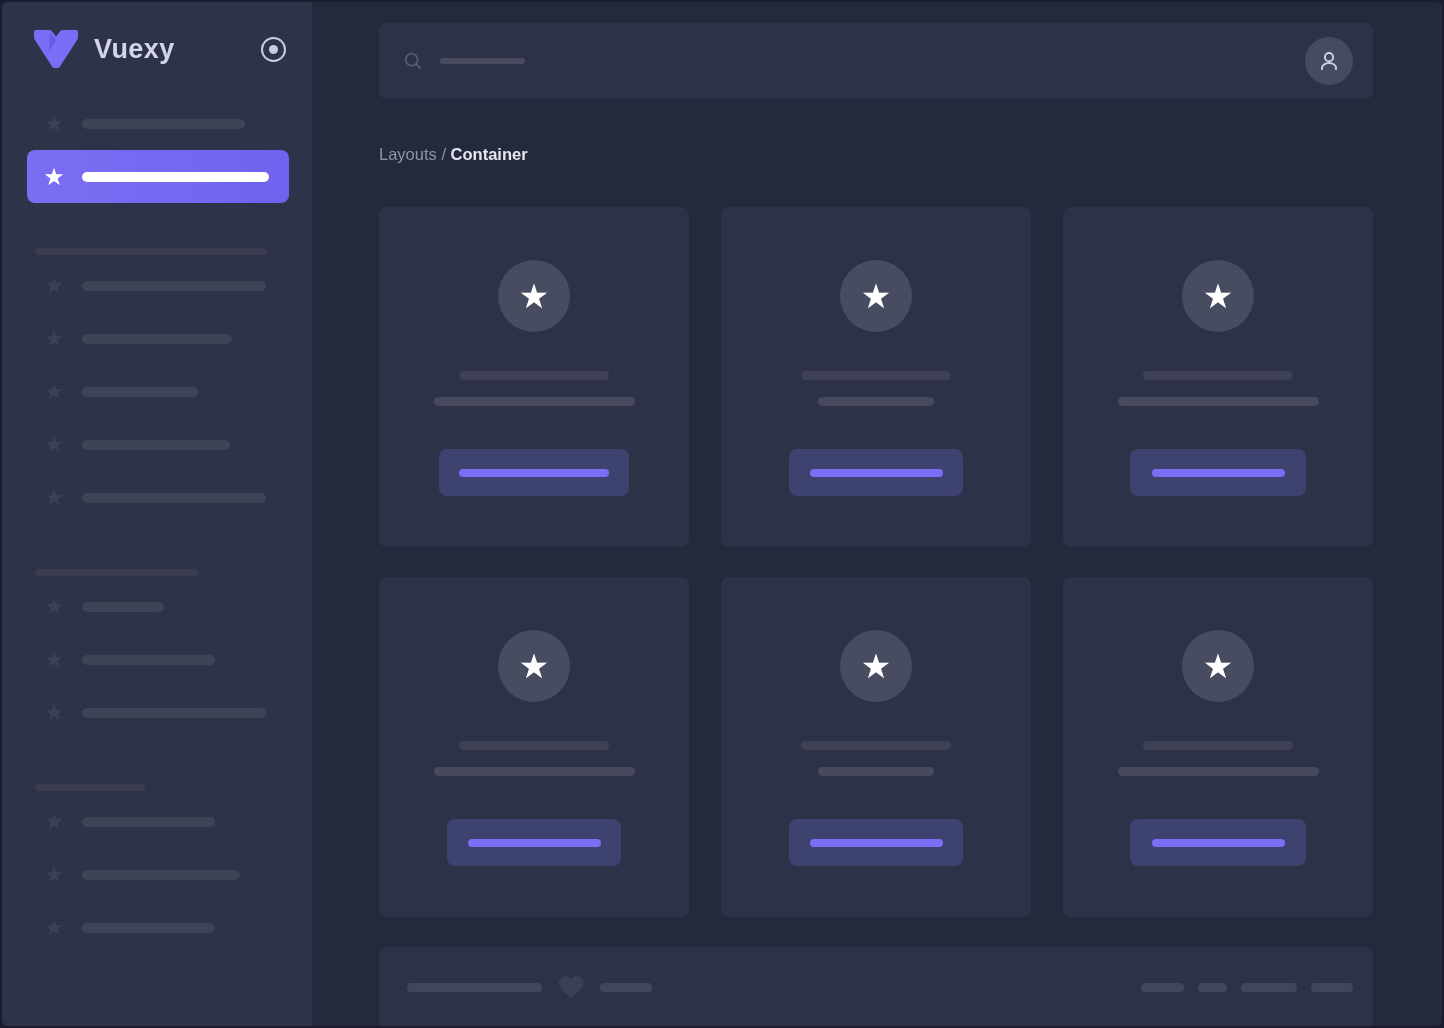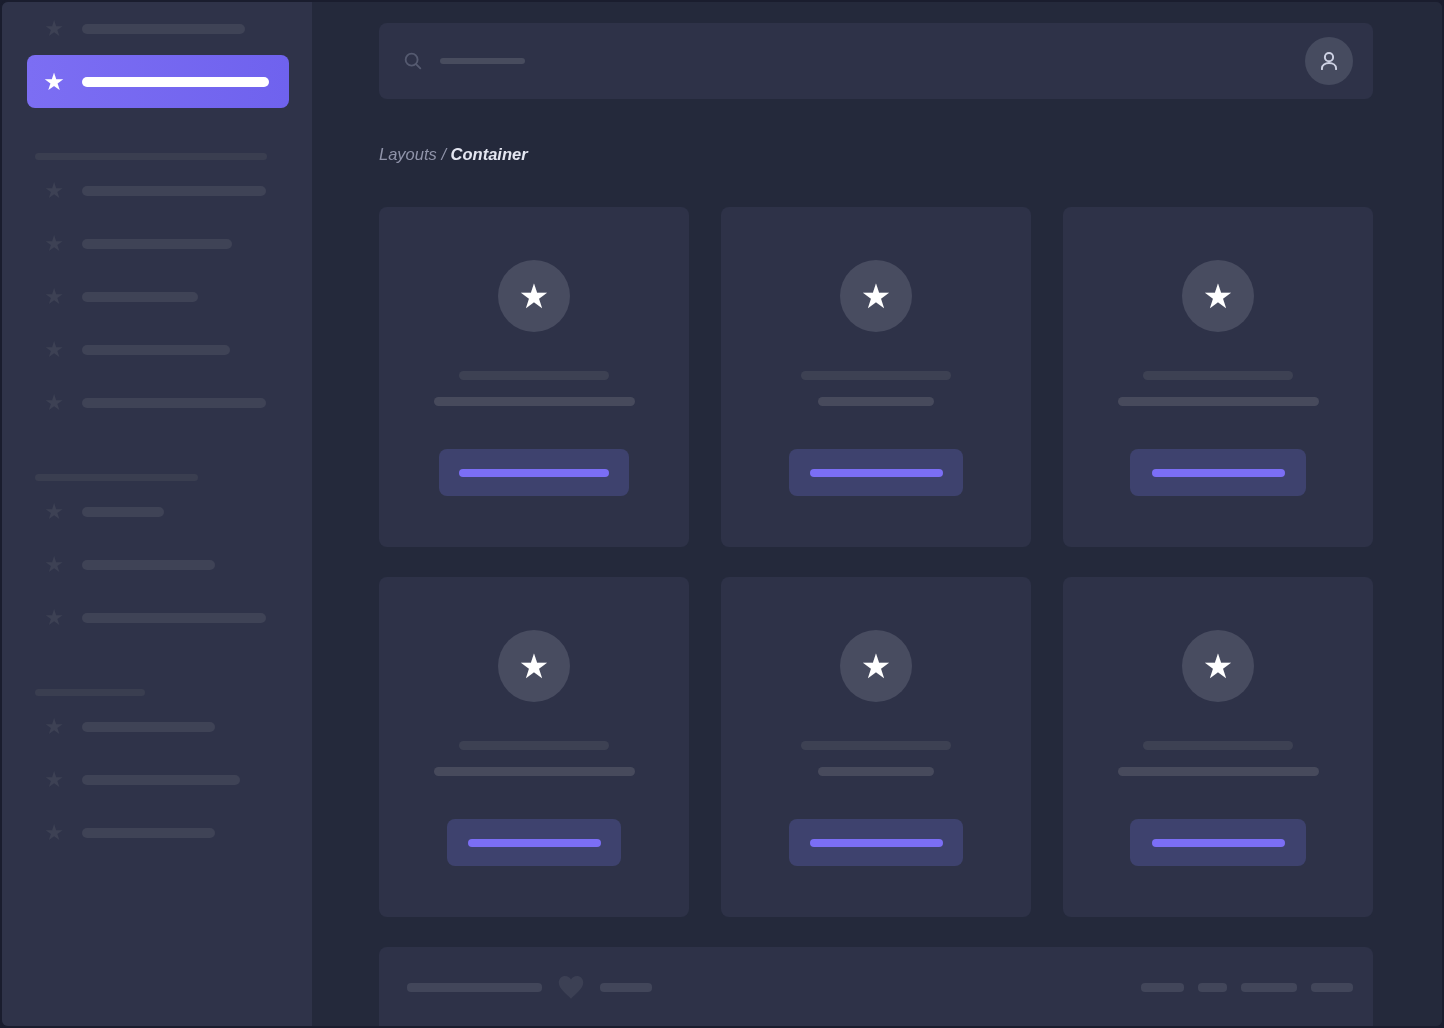--- a/index.html
+++ b/index.html
@@ -26,21 +26,21 @@
   .menu-item.active .star { color:#ffffff; font-size:24px; }
   .menu-item.active .skeleton-bar { background:#ffffff; }
   .menu-divider { margin:45px 0 4px 33px; height:7px; border-radius:4px; background:#3a3e50; }
   
   .main { flex:1; height:100%; background:#24293b; padding:21px 69px 0 67px; overflow:hidden; }
   .searchbar { height:76px; border-radius:8px; background:#2e3248; display:flex; align-items:center;
     padding:0 20px 0 23px; }
   .search-ph { width:85px; height:6px; border-radius:3px; background:#484c5e; margin-left:16px; }
   .avatar { margin-left:auto; width:48px; height:48px; border-radius:50%; background:#464b5f;
     display:flex; align-items:center; justify-content:center; cursor:pointer; }
-  .breadcrumb { margin-top:46px; font-size:16.5px; color:#8f93a9;font-style:italic; }
+  .breadcrumb { margin-top:46px; font-size:16.5px; color:#8f93a9; }
   .breadcrumb .current { color:#e4e6f1; font-weight:700; }
   .grid { margin-top:43px; display:grid; grid-template-columns:repeat(3,1fr); gap:30px 32px; }
   .card { height:340px; border-radius:8px; background:#2e3248; display:flex; flex-direction:column; align-items:center; }
   .card-avatar { margin-top:53px; width:72px; height:72px; border-radius:50%; background:#484c60;
     display:flex; align-items:center; justify-content:center; }
   .card-star { color:#ffffff; font-size:34px; line-height:1; }
   .bar { height:9px; border-radius:5px; }
   .bar1 { margin-top:39px; background:#3d4153; }
   .bar2 { margin-top:17px; background:#474a5c; }
   .card-button { margin-top:43px; height:47px; border-radius:8px; background:#3e426e;
@@ -52,20 +52,30 @@
   .f-bar { height:9px; border-radius:4px; background:#42465a; }
   .heart { margin:0 14px; width:30px; height:30px; display:flex; align-items:center; justify-content:center; }
   .footer-right { margin-left:auto; display:flex; align-items:center; gap:14px; }
 </style>
 </head>
 <body>
 
 <div class="screen">
 
   <aside class="sidebar">
+    <div class="sidebar-header">
+      <span class="logo">
+        <svg viewBox="0 0 48 40" width="48" height="40">
+          <path d="M4 2 L18 2 L24 10 L30 2 L44 2 L44 8 L26 36 L22 36 L4 8 Z" fill="#7a6cf4" stroke="#7a6cf4" stroke-width="4" stroke-linejoin="round"></path>
+          <polygon points="18,3 24,10.5 17,21" fill="#6456e8" opacity="0.85"></polygon>
+        </svg>
+      </span>
+      <span class="brand">Vuexy</span>
+      <span class="nav-toggle"></span>
+    </div>
     <nav class="menu" id="sidebar-menu">
         <div class="menu-item">
           <span class="star">★</span>
           <span class="skeleton-bar" style="width:163px"></span>
         </div>
         <div class="menu-item active">
           <span class="star">★</span>
           <span class="skeleton-bar" style="width:187px"></span>
         </div>
         <div class="menu-divider" style="width: 232px;"></div>

